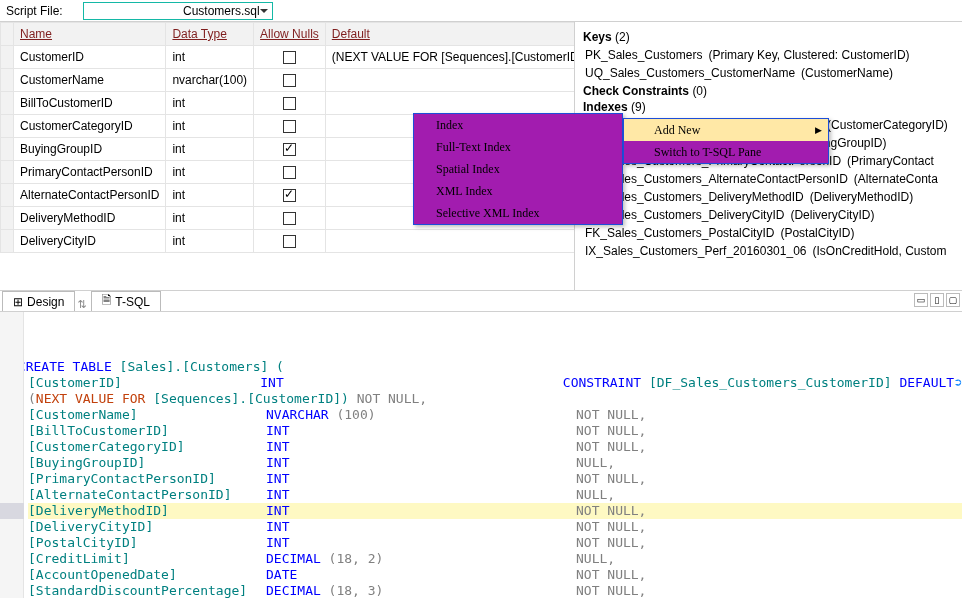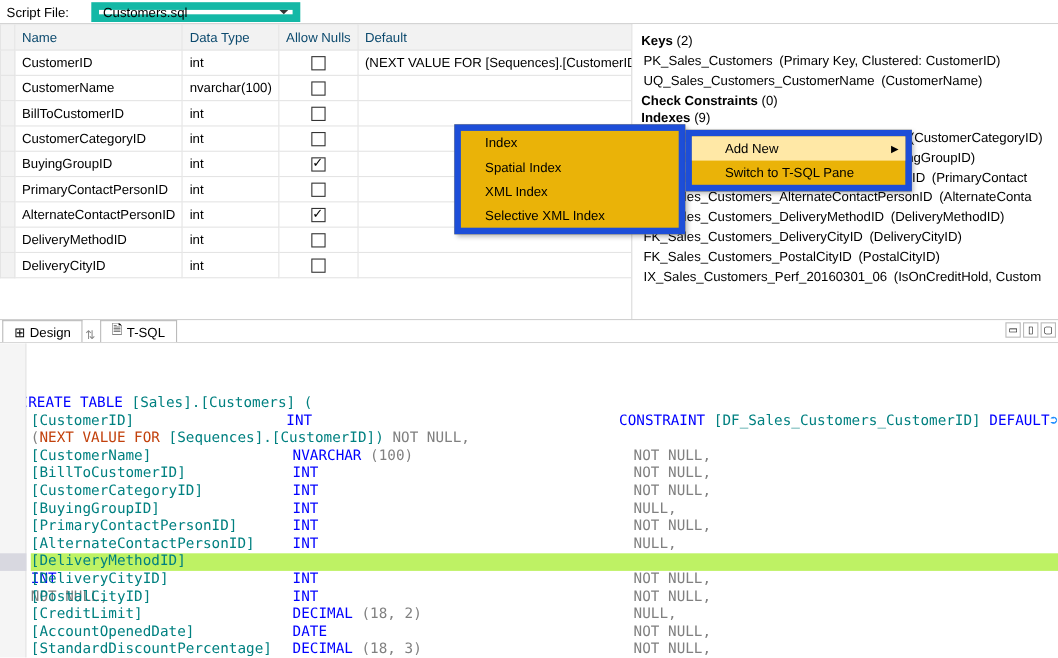--- a/index.html
+++ b/index.html
@@ -1,66 +1,66 @@
 <!DOCTYPE html>
 <html><head>
 <meta charset="utf-8">
 <style>
 * { margin: 0; padding: 0; box-sizing: border-box; }
 body { font-family: "Segoe UI", Tahoma, sans-serif; font-size: 12px; color: #000; background: #fff; width: 962px; height: 598px; overflow: hidden; position: relative; }
 
 
 .scriptbar { height: 22px; display: flex; align-items: center; padding: 2px 6px; border-bottom: 1px solid #d0d0d0; gap: 20px; }
-.script-dd { width: 190px; height: 18px; border: 7px solid #14b8a6; background: #fff; padding: 0 4px; display: flex; align-items: center; justify-content: space-between; font-size: 12px; }
+.script-dd { width: 190px; height: 18px; border: 1px solid #14b8a6; background: #fff; padding: 0 4px; display: flex; align-items: center; justify-content: flex-end; font-size: 12px; }
 .dd-caret { width: 0; height: 0; border-left: 4px solid transparent; border-right: 4px solid transparent; border-top: 4px solid #333; }
 
 
 .topsplit { display: flex; height: 268px; }
 .gridwrap { width: 575px; border-right: 1px solid #d0d0d0; overflow: hidden; }
 .sidepanel { flex: 1; padding: 6px 8px; overflow: hidden; background: #fff; position: relative; }
 
 
 table.grid { width: 100%; border-collapse: collapse; }
 table.grid th, table.grid td { border: 1px solid #e4e4e4; height: 23px; text-align: left; padding: 0 6px; vertical-align: middle; white-space: nowrap; }
-table.grid th { background: #f2f2f2; font-weight: normal; color: #0c4a6e; }
+table.grid th { background: #f2f2f2; font-weight: normal; color: #7f1d1d; text-decoration: underline; }
 .rowhead { width: 18px; background: #f2f2f2; }
 .col-name { width: 150px; }
 .col-type { width: 74px; }
 .col-null { width: 70px; text-align: center !important; }
 .col-def { }
 .cb { width: 13px; height: 13px; border: 1px solid #333; display: inline-block; vertical-align: middle; position: relative; background: #fff; }
 .cb.checked::after { content: "✓"; position: absolute; top: -3px; left: 0; font-size: 12px; }
 
 
 .sidepanel .hdr { font-weight: bold; margin: 2px 0; }
 .sidepanel .count { font-weight: normal; }
 .sidepanel .item { margin-left: 2px; line-height: 18px; white-space: nowrap; overflow: hidden; }
 .sidepanel .paren { color: #000; margin-left: 6px; }
 
 
-.ctxmenu { position: absolute; background: #eab308; border: 6px solid #1d4ed8; box-shadow: 2px 2px 4px rgba(0,0,0,.25); font-size: 12px; z-index: 50; }
+.ctxmenu { position: absolute; background: #a21caf; border: 1px solid #1d4ed8; box-shadow: 2px 2px 4px rgba(0,0,0,.25); font-size: 12px; z-index: 50; font-family: Liberation Serif, serif; }
 .ctxmenu .mi { display: flex; align-items: center; height: 22px; padding: 0 24px 0 30px; white-space: nowrap; }
 .ctxmenu .mi.hl { background: #ffe8a6; }
 .ctxmenu .mi .arrow { position: absolute; right: 6px; font-size: 9px; }
 #ctx1 { left: 413px; top: 113px; width: 210px; }
 #ctx1 .mi { padding-left: 22px; }
 #ctx2 { left: 623px; top: 118px; width: 206px; }
 
 
 .tabbar { height: 22px; border-top: 1px solid #d0d0d0; border-bottom: 1px solid #d0d0d0; display: flex; align-items: flex-end; position: relative; background: #fff; }
 .tabbar .tab { height: 20px; padding: 0 10px; display: flex; align-items: center; gap: 4px; border: 1px solid #bbb; border-bottom: none; background: #fff; margin-left: 2px; font-size: 12px; }
 .tabbar .sep { margin: 0 2px; color: #888; font-size: 11px; }
 .tabbar .right { position: absolute; right: 2px; top: 2px; display: flex; gap: 2px; }
 .tabbar .right span { width: 14px; height: 14px; border: 1px solid #bbb; font-size: 9px; display: flex; align-items: center; justify-content: center; }
 
 
 .editor { font-family: Consolas, monospace; font-size: 13px; white-space: pre; padding: 2px 0 2px 28px; overflow: hidden; height: 286px; background: #fff; position: relative; }
 .editor .gutter { position: absolute; left: 0; top: 0; width: 24px; height: 100%; background: #f5f5f5; border-right: 1px solid #e4e4e4; }
 .editor .line { line-height: 16px; height: 16px; display: flex; }
-.editor .line.selected { background: #bef264; flex-direction: column; }
+.editor .line.selected { background: #fef9c3; }
 .editor .line.selected::before { content: ""; position: absolute; left: 0; width: 24px; height: 16px; background: #d8d8e0; }
 .editor .col-a { display: inline-block; width: 238px; }
 .editor .col-b { display: inline-block; width: 310px; }
 .kw { color: #0000ff; }
 .fn { color: #c2410c; }
 .id { color: #008080; }
 .gy { color: #808080; }
 
 </style>
 </head>
@@ -170,20 +170,21 @@
         <div class="item">FK_Sales_Customers_DeliveryMethodID<span class="paren">(DeliveryMethodID)</span></div>
         <div class="item">FK_Sales_Customers_DeliveryCityID<span class="paren">(DeliveryCityID)</span></div>
         <div class="item">FK_Sales_Customers_PostalCityID<span class="paren">(PostalCityID)</span></div>
         <div class="item">IX_Sales_Customers_Perf_20160301_06<span class="paren">(IsOnCreditHold, Custom</span></div>
       </div>
   </div>
 </div>
 
 <div id="ctx1" class="ctxmenu">
     <div class="mi">Index</div>
+    <div class="mi">Full-Text Index</div>
     <div class="mi">Spatial Index</div>
     <div class="mi">XML Index</div>
     <div class="mi">Selective XML Index</div>
   </div>
 
 <div id="ctx2" class="ctxmenu">
   <div class="mi hl" style="position:relative;text-align:right;">
     <span>Add New</span>
       <span class="arrow">▶</span>
   </div>

